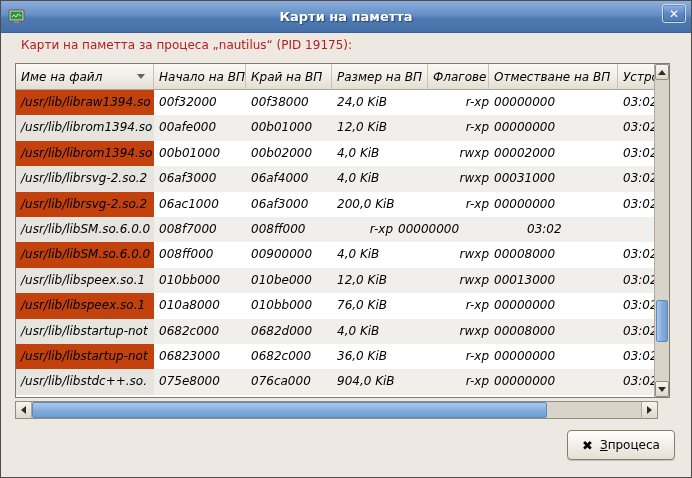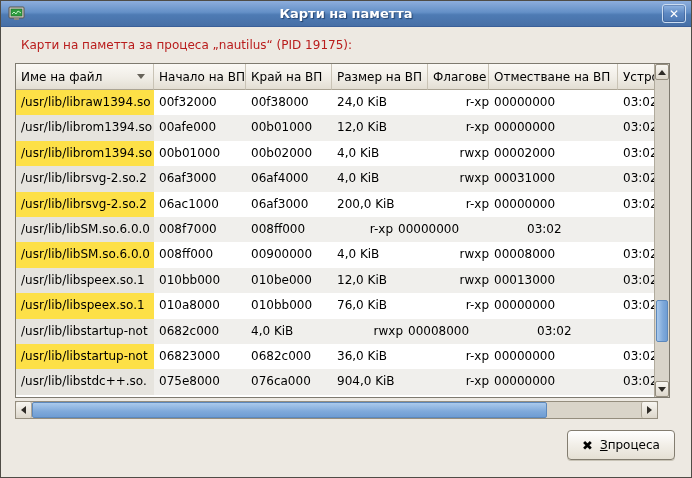--- a/index.html
+++ b/index.html
@@ -5,21 +5,21 @@
   * { box-sizing: border-box; margin: 0; padding: 0; }
   body { margin: 0; font-family: "DejaVu Sans", sans-serif; background: #fff; }
 
   .window {
     position: relative; width: 692px; height: 478px;
     background: #EDE9E2; border: 1px solid #4F4C46; overflow: hidden;
   }
 
   
   .titlebar {
-    position: absolute; left: 0; top: 0; right: 0; height: 26px;
+    position: absolute; left: 0; top: 0; right: 0; height: 32px;
     background: linear-gradient(#8DAEDD, #6490C7 45%, #4E7BB4 55%, #476FA6);
     border-bottom: 1px solid #38movement;
     border-bottom: 1px solid #3A5F99;
     display: flex; align-items: center; padding: 0 5px;
   }
   .win-icon { width: 17px; height: 15px; margin-left: 2px; flex: none; }
   .titlebar .title {
     position: absolute; left: 0; right: 0; text-align: center;
     color: #fff; font-weight: bold; font-size: 13px;
     text-shadow: 1px 1px 1px rgba(20,50,90,.75);
@@ -38,21 +38,21 @@
   
   .subtitle {
     position: absolute; left: 20px; top: 37px;
     font-size: 12px; color: #b91c1c; white-space: nowrap;
   }
 
   
   .table-frame {
     position: absolute; left: 14px; top: 62px; width: 655px; height: 335px;
     border: 1px solid #7E7A6F; background: #fff;
-    display: flex; overflow: hidden;
+    display: flex; overflow: hidden; font-style: italic;
   }
   .tv { width: 638px; overflow: hidden; }
 
   .header-row { display: flex; height: 26px; background: #EFECE4; }
   .hcell {
     flex: none; height: 26px; display: flex; align-items: center;
     padding-left: 5px; font-size: 12px; color: #000; white-space: nowrap; overflow: hidden;
     background: linear-gradient(#FBF9F5, #F0EDE6 55%, #E3DED3);
     border-right: 1px solid #C9C3B5; border-bottom: 1px solid #ABA494;
   }
@@ -61,21 +61,21 @@
     border-left: 4px solid transparent; border-right: 4px solid transparent;
     border-top: 5px solid #67635A; flex: none;
   }
 
   .row { display: flex; height: 25.4px; line-height: 25.4px; background: #FFFFFF; }
   .row.alt { background: #F0EFEC; }
   .cell {
     flex: none; padding-left: 5px; font-size: 12px; color: #000;
     white-space: nowrap; overflow: hidden; height: 25.4px;
   }
-  .row .c0 { background: #fde047; }
+  .row .c0 { background: #c2410c; }
   .row.alt .c0 { background: #E6E4DE; }
 
   .c0 { width: 138px; } .c1 { width: 92px; } .c2 { width: 86px; }
   .c3 { width: 96px; }  .c4 { width: 61px; text-align: right; } .c5 { width: 129px; }
   .c6 { width: 120px; }
 
   
   .vscrollbar {
     width: 15px; flex: none; display: flex; flex-direction: column;
     background: #D9D4C9; border-left: 1px solid #B0AA9C;
@@ -251,20 +251,21 @@
             <div class="cell c1">010a8000</div>
             <div class="cell c2">010bb000</div>
             <div class="cell c3">76,0 KiB</div>
             <div class="cell c4">r-xp</div>
             <div class="cell c5">00000000</div>
             <div class="cell c6">03:02</div>
           </div>
           <div class="row alt">
             <div class="cell c0">/usr/lib/libstartup-not</div>
             <div class="cell c1">0682c000</div>
+            <div class="cell c2">0682d000</div>
             <div class="cell c3">4,0 KiB</div>
             <div class="cell c4">rwxp</div>
             <div class="cell c5">00008000</div>
             <div class="cell c6">03:02</div>
           </div>
           <div class="row">
             <div class="cell c0">/usr/lib/libstartup-not</div>
             <div class="cell c1">06823000</div>
             <div class="cell c2">0682c000</div>
             <div class="cell c3">36,0 KiB</div>

